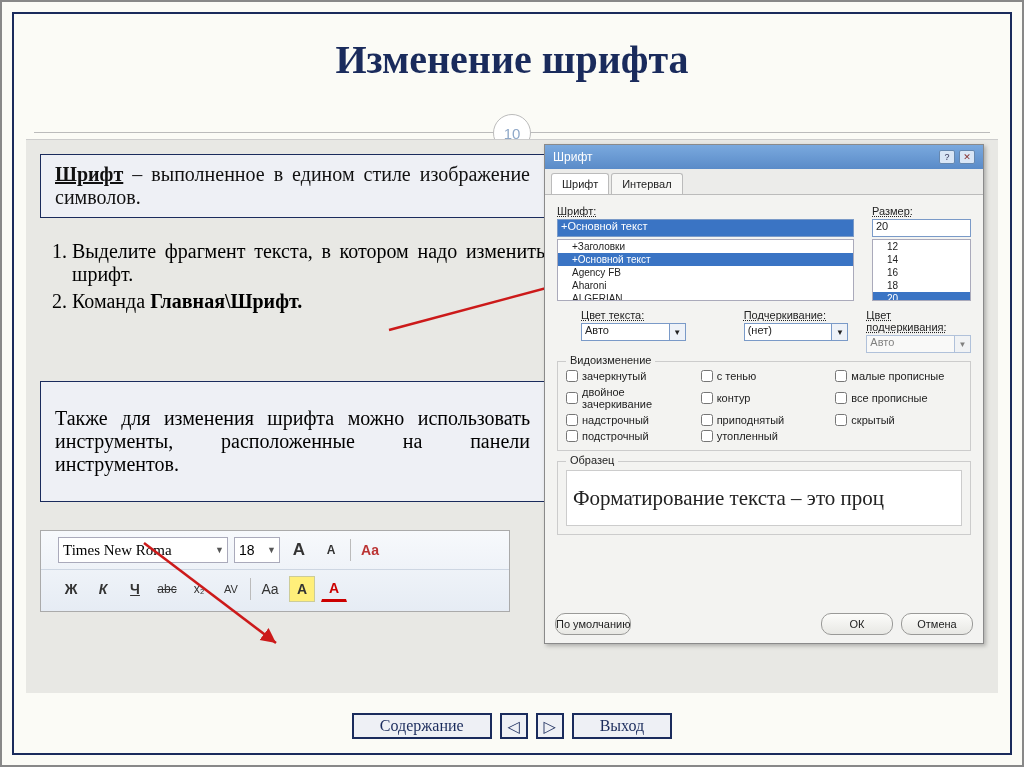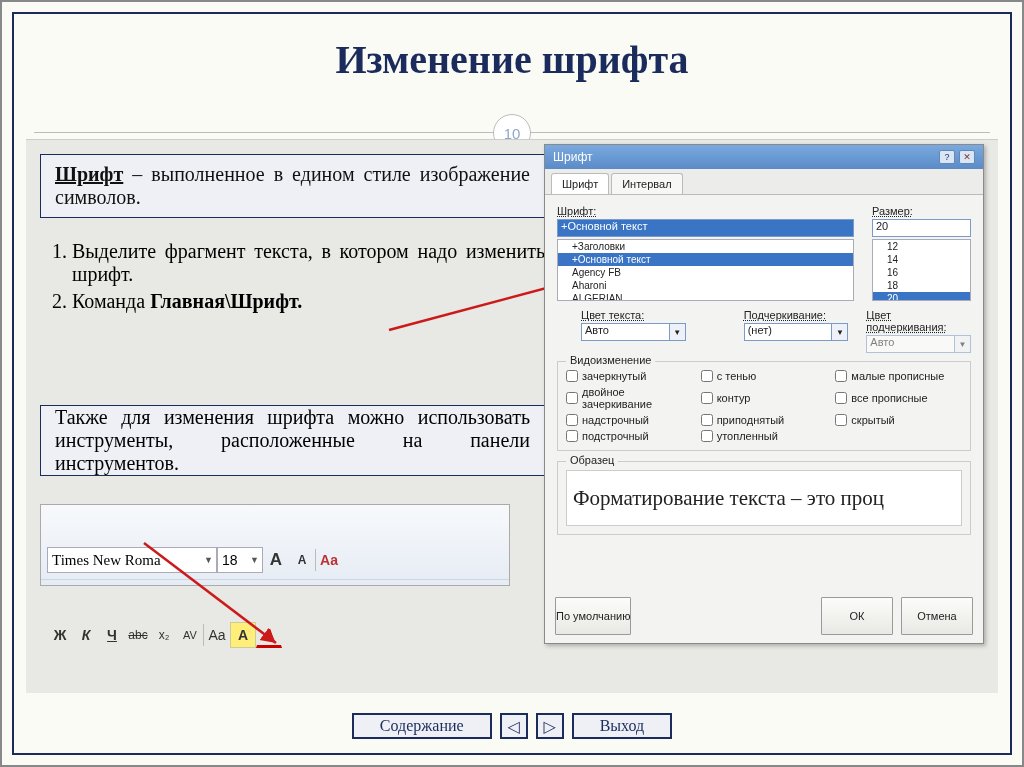--- a/index.html
+++ b/index.html
@@ -8,23 +8,23 @@
   .inner-frame { position: absolute; top: 10px; left: 10px; right: 10px; bottom: 10px; border: 2px solid #1a2b5c; }
   .title { text-align: center; font-family: "Times New Roman", serif; font-size: 40px; font-weight: bold; color: #1a2b5c; margin-top: 22px; }
   .page-badge { position: absolute; top: 100px; left: 50%; transform: translateX(-50%); width: 38px; height: 38px; border: 1px solid #bbb; border-radius: 50%; background: #fff; display: flex; align-items: center; justify-content: center; color: #8fa8c8; font-size: 15px; }
   .divider { position: absolute; top: 118px; left: 20px; right: 20px; border-top: 1px solid #bbb; }
   .content { position: absolute; top: 125px; left: 12px; right: 12px; bottom: 60px; background: #e8e8e4; border-top: 1px solid #ccc; }
   .left-col { position: absolute; left: 14px; top: 14px; width: 505px; }
   .def-box { border: 1px solid #1a2b5c; background: #eef0f5; padding: 8px 14px; font-family: "Times New Roman", serif; font-size: 20px; text-align: justify; color: #111; }
   .def-box .u { text-decoration: underline; font-weight: bold; }
   .steps { margin: 22px 0 0 10px; font-family: "Times New Roman", serif; font-size: 20px; text-align: justify; }
   .steps li { margin-left: 22px; margin-bottom: 4px; }
-  .also-box { margin-top: 92px; border: 1px solid #1a2b5c; background: #eef0f5; padding: 0 14px; font-family: "Times New Roman", serif; font-size: 20px; text-align: justify; }
+  .also-box { margin-top: 68px; border: 1px solid #1a2b5c; background: #eef0f5; padding: 25px 14px; font-family: "Times New Roman", serif; font-size: 20px; text-align: justify; }
   .toolbar-shot { margin-top: 28px; width: 470px; height: 82px; border: 1px solid #aaa; background: linear-gradient(#f7f9fc, #e6ecf4); position: relative; }
-  .tb-row { display: flex; align-items: center; padding: 6px 6px; margin-top: 36px; }
+  .tb-row { display: flex; align-items: center; gap: 6px; padding: 6px 17px; }
   .tb-font { width: 170px; height: 26px; background: #fff; border: 1px solid #aab; font-family: "Times New Roman", serif; font-size: 15px; padding-left: 4px; display: flex; align-items: center; justify-content: space-between; }
   .tb-size { width: 46px; height: 26px; background: #fff; border: 1px solid #aab; font-size: 14px; padding-left: 4px; display: flex; align-items: center; justify-content: space-between; }
   .drop-caret { font-size: 9px; color: #555; padding-right: 3px; }
   .tb-btn { width: 26px; height: 26px; border: 1px solid transparent; display: flex; align-items: center; justify-content: center; font-size: 14px; font-weight: bold; color: #333; }
   .tb-sep { width: 1px; height: 22px; background: #bbb; }
   .arrow-red { position: absolute; pointer-events: none; }
   .dialog { position: absolute; right: 14px; top: 4px; width: 440px; height: 500px; background: #f3f3f1; border: 1px solid #8a8a8a; box-shadow: 2px 2px 4px rgba(0,0,0,.25); font-size: 11px; color: #222; }
   .dlg-title { height: 24px; background: linear-gradient(#7aa9de,#5a8bc8); color: #fff; display: flex; align-items: center; padding: 0 8px; font-size: 12px; justify-content: space-between; }
   .dlg-title-btns { display: flex; gap: 4px; }
   .dlg-tbtn { width: 16px; height: 14px; background: #d9e6f6; border: 1px solid #6688b0; border-radius: 2px; font-size: 9px; display: flex; align-items: center; justify-content: center; color: #335; }
@@ -43,21 +43,21 @@
   .combo { display: flex; }
   .combo .dlg-input { flex: 1; }
   .combo .cbtn { width: 16px; border: 1px solid #7a9ac8; border-left: none; background: #eef2f8; display: flex; align-items: center; justify-content: center; font-size: 8px; }
   .fieldset { border: 1px solid #ccc; padding: 8px; margin-top: 6px; position: relative; }
   .fieldset .legend { position: absolute; top: -8px; left: 8px; background: #f3f3f1; padding: 0 4px; font-size: 11px; }
   .chk-grid { display: grid; grid-template-columns: 1fr 1fr 1fr; gap: 4px 8px; }
   .chk { display: flex; align-items: center; gap: 4px; font-size: 11px; }
   .chk input { width: 12px; height: 12px; }
   .preview { border: 1px solid #ccc; background: #fff; height: 56px; display: flex; align-items: center; justify-content: flex-start; font-family: Liberation Serif, serif; font-size: 21px; padding-left: 6px; overflow: hidden; white-space: nowrap; }
   .dlg-footer { position: absolute; bottom: 8px; left: 10px; right: 10px; display: flex; justify-content: space-between; align-items: center; }
-  .dlg-btn { min-width: 72px; height: 38px; border: 1px solid #9a9a98; background: linear-gradient(#fcfcfa,#e8e8e4); border-radius: 1px; font-size: 11px; display: flex; align-items: center; justify-content: center; }
+  .dlg-btn { min-width: 72px; height: 22px; border: 1px solid #9a9a98; background: linear-gradient(#fcfcfa,#e8e8e4); border-radius: 10px; font-size: 11px; display: flex; align-items: center; justify-content: center; }
   .nav-bar { position: absolute; bottom: 14px; left: 0; right: 0; display: flex; justify-content: center; align-items: center; gap: 8px; }
   .nav-btn { border: 2px solid #1a2b5c; background: #eef0f5; color: #1a2b5c; font-family: "Times New Roman", serif; font-size: 16px; padding: 2px 26px; }
   .nav-arrow { width: 28px; height: 26px; border: 2px solid #1a2b5c; background: #eef0f5; display: flex; align-items: center; justify-content: center; color: #1a2b5c; font-size: 16px; }
   .it { font-style: italic; }
 </style>
 </head>
 <body>
 
 <div class="slide">
   <div class="inner-frame">

